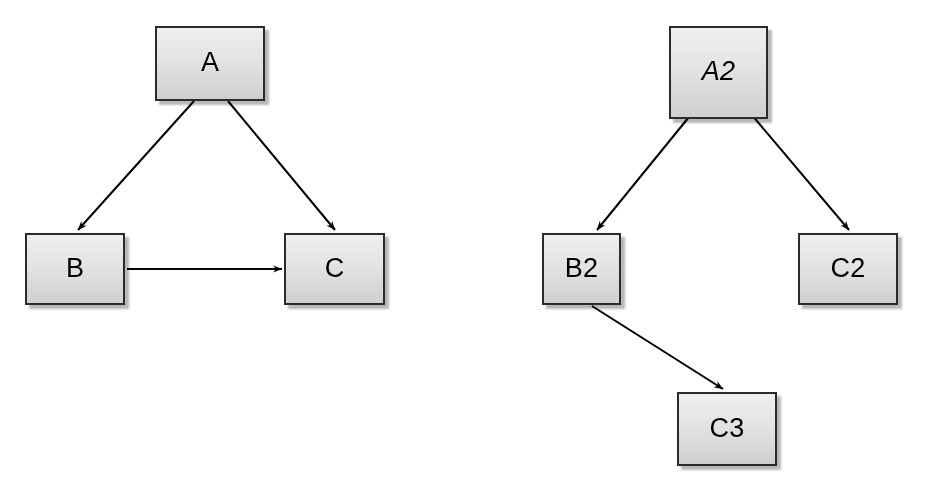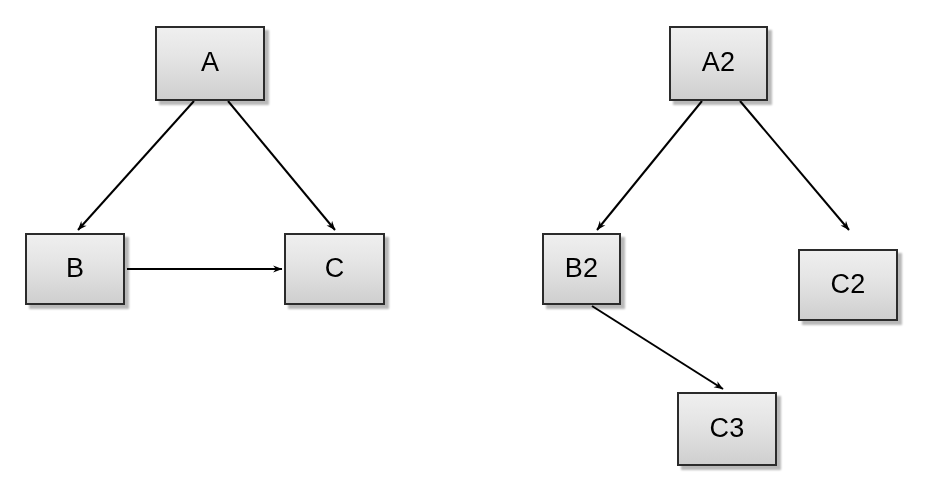--- a/index.html
+++ b/index.html
@@ -68,27 +68,27 @@
   <div id="nodes-group">
       <div class="node" style="left: 155px; top: 26px; width: 110px; height: 75px;">
         <span class="node-label">A</span>
       </div>
       <div class="node" style="left: 25px; top: 233px; width: 100px; height: 72px;">
         <span class="node-label">B</span>
       </div>
       <div class="node" style="left: 284px; top: 233px; width: 101px; height: 72px;">
         <span class="node-label">C</span>
       </div>
-      <div class="node" style="left: 669px; top: 26px; width: 99px; height: 75px;">
+      <div class="node" style="left: 669px; top: 26px; width: 99px; height: 93px; font-style: italic;">
         <span class="node-label">A2</span>
       </div>
       <div class="node" style="left: 542px; top: 233px; width: 79px; height: 72px;">
         <span class="node-label">B2</span>
       </div>
-      <div class="node" style="left: 798px; top: 233px; width: 100px; height: 72px; margin-top: 16px;">
+      <div class="node" style="left: 798px; top: 233px; width: 100px; height: 72px;">
         <span class="node-label">C2</span>
       </div>
       <div class="node" style="left: 677px; top: 392px; width: 100px; height: 74px; align-items: center;">
         <span class="node-label">C3</span>
       </div>
     </div>
 
 </div>
 
 </body></html>

